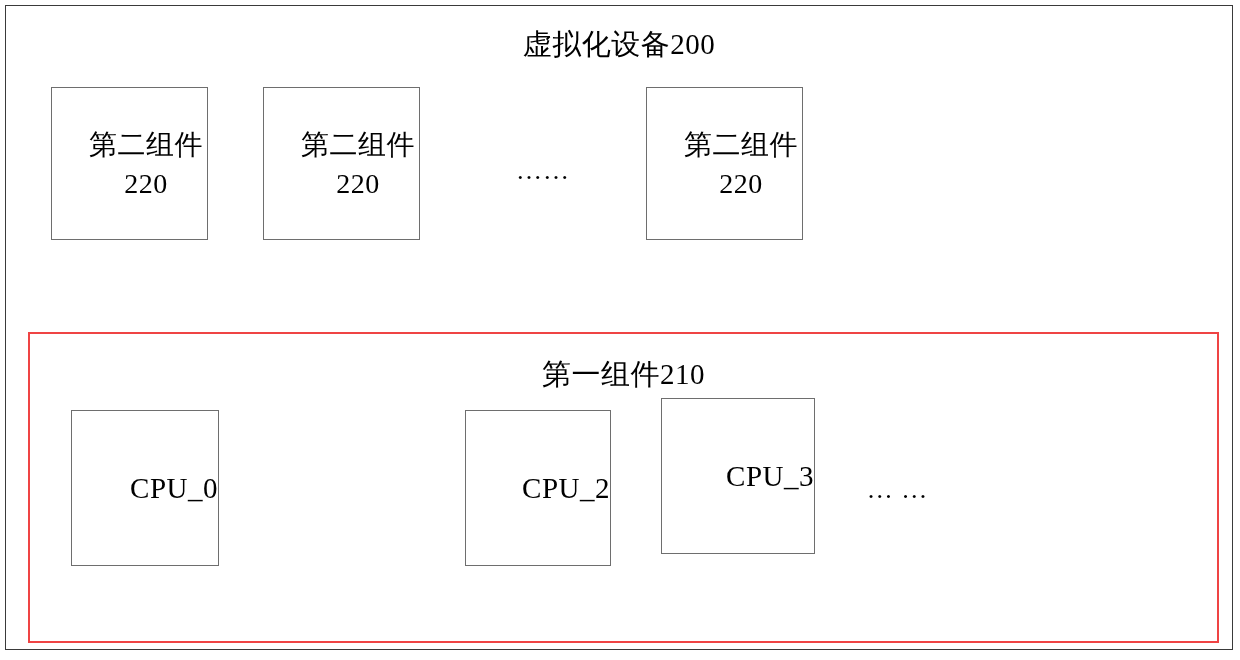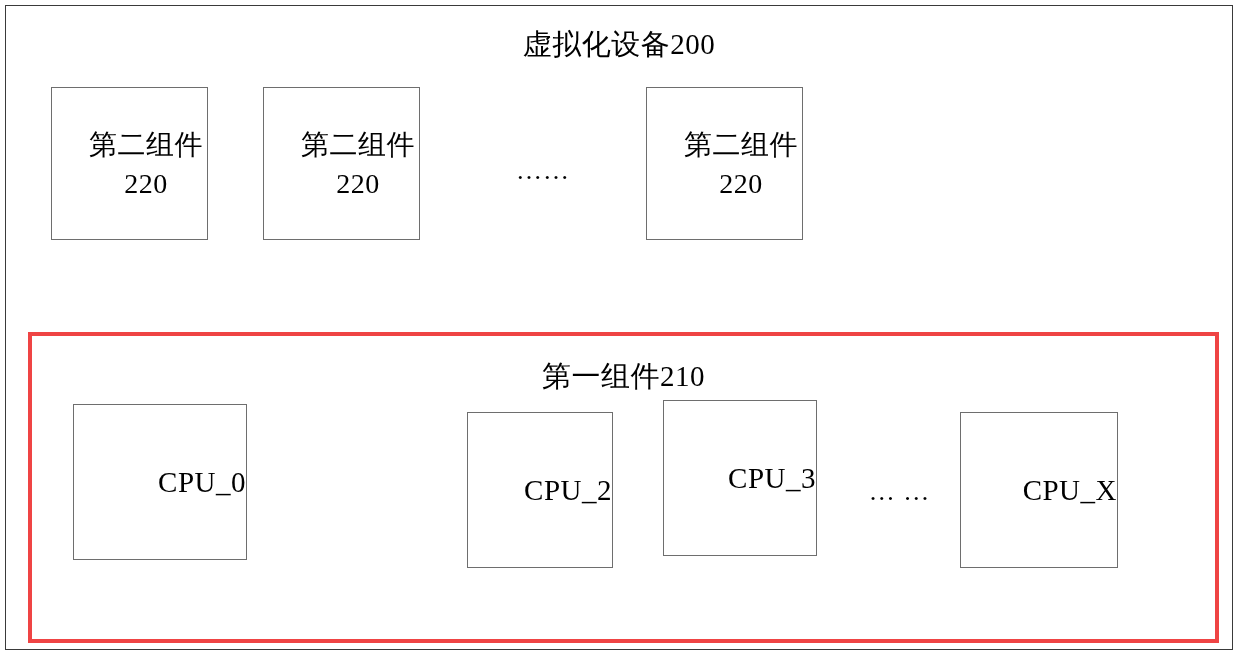--- a/index.html
+++ b/index.html
@@ -70,21 +70,21 @@
     word-break: break-all;
   }
 
   
   .first-component {
     position: absolute;
     left: 22px;
     top: 326px;
     width: 1191px;
     height: 311px;
-    border: 4px solid #ef4444;
+    border: 2px solid #ef4444;
     box-sizing: border-box;
     background: #ffffff;
   }
 
   .first-component-title {
     position: absolute;
     left: 0;
     top: 22px;
     width: 100%;
     text-align: center;
@@ -131,36 +131,33 @@
     <div class="ellipsis" style="left:472px; top:152px; width:130px;">……</div>
 
     <div class="box second-component" style="left:640px; top:81px; width:157px; height:153px;">
       <span class="lbl">第二组件220</span>
     </div>
 
     <div class="first-component">
 
       <div class="first-component-title">第一组件210</div>
 
-      <div class="box cpu-box" style="left:41px; top:68px; width:174px; height:156px;">
+      <div class="box cpu-box" style="left:41px; top:76px; width:148px; height:156px;">
         <span>CPU_0</span>
       </div>
 
 
       <div class="box cpu-box" style="left:435px; top:76px; width:146px; height:156px;">
         <span>CPU_2</span>
       </div>
 
       <div class="box cpu-box" style="left:631px; top:64px; width:154px; height:156px;">
         <span>CPU_3</span>
       </div>
 
       <div class="ellipsis" style="left:810px; top:143px; width:115px;">… …</div>
 
-      <div class="box cpu-box" style="left:928px; top:76px; width:158px; height:156px;">
-        <span>CPU_X</span>
-      </div>
 
     </div>
 
   </div>
 
 </div>
 
 </body></html>

